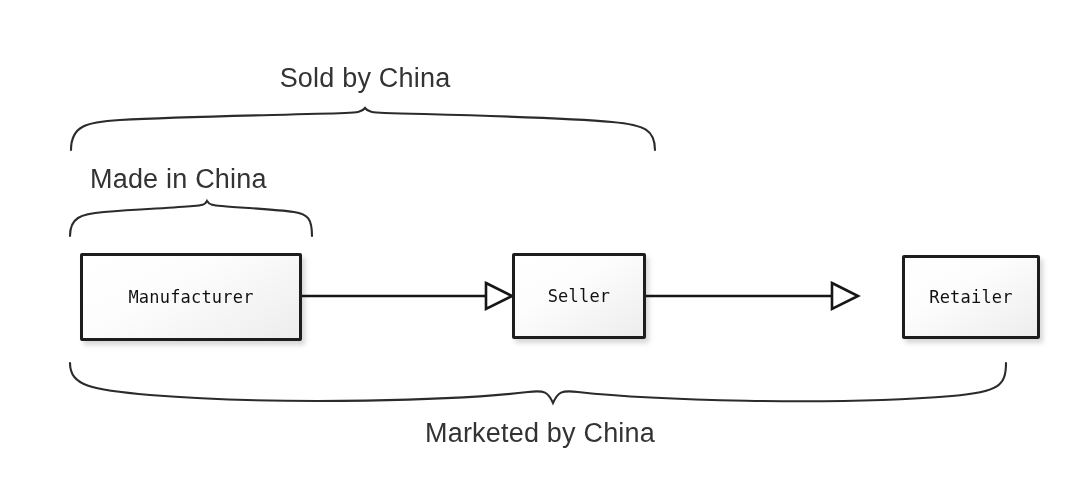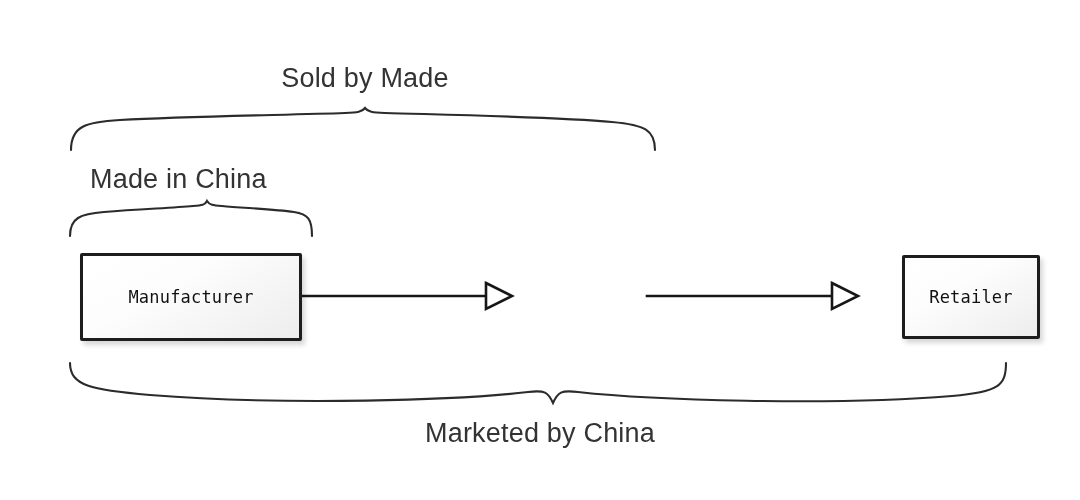--- a/index.html
+++ b/index.html
@@ -131,24 +131,27 @@
     <g>
       <line x1="647" y1="296" x2="832" y2="296" stroke="#161616" stroke-width="2.6" stroke-linecap="square"></line>
       <path d="M 832 283 L 858 296 L 832 309 Z" fill="#ffffff" stroke="#161616" stroke-width="2.6" stroke-linejoin="miter"></path>
     </g>
   </svg>
 
   <div class="node-box" id="box-manufacturer">
     <span class="node-label">Manufacturer</span>
   </div>
 
+  <div class="node-box" id="box-seller">
+    <span class="node-label">Seller</span>
+  </div>
 
   <div class="node-box" id="box-retailer">
     <span class="node-label">Retailer</span>
   </div>
 
-  <div class="brace-label centered" id="label-sold">Sold by Made</div>
+  <div class="brace-label centered" id="label-sold">Sold by China</div>
 
   <div class="brace-label" id="label-made">Made in China</div>
 
   <div class="brace-label centered" id="label-marketed">Marketed by China</div>
 
 </div>
 
 </body></html>

